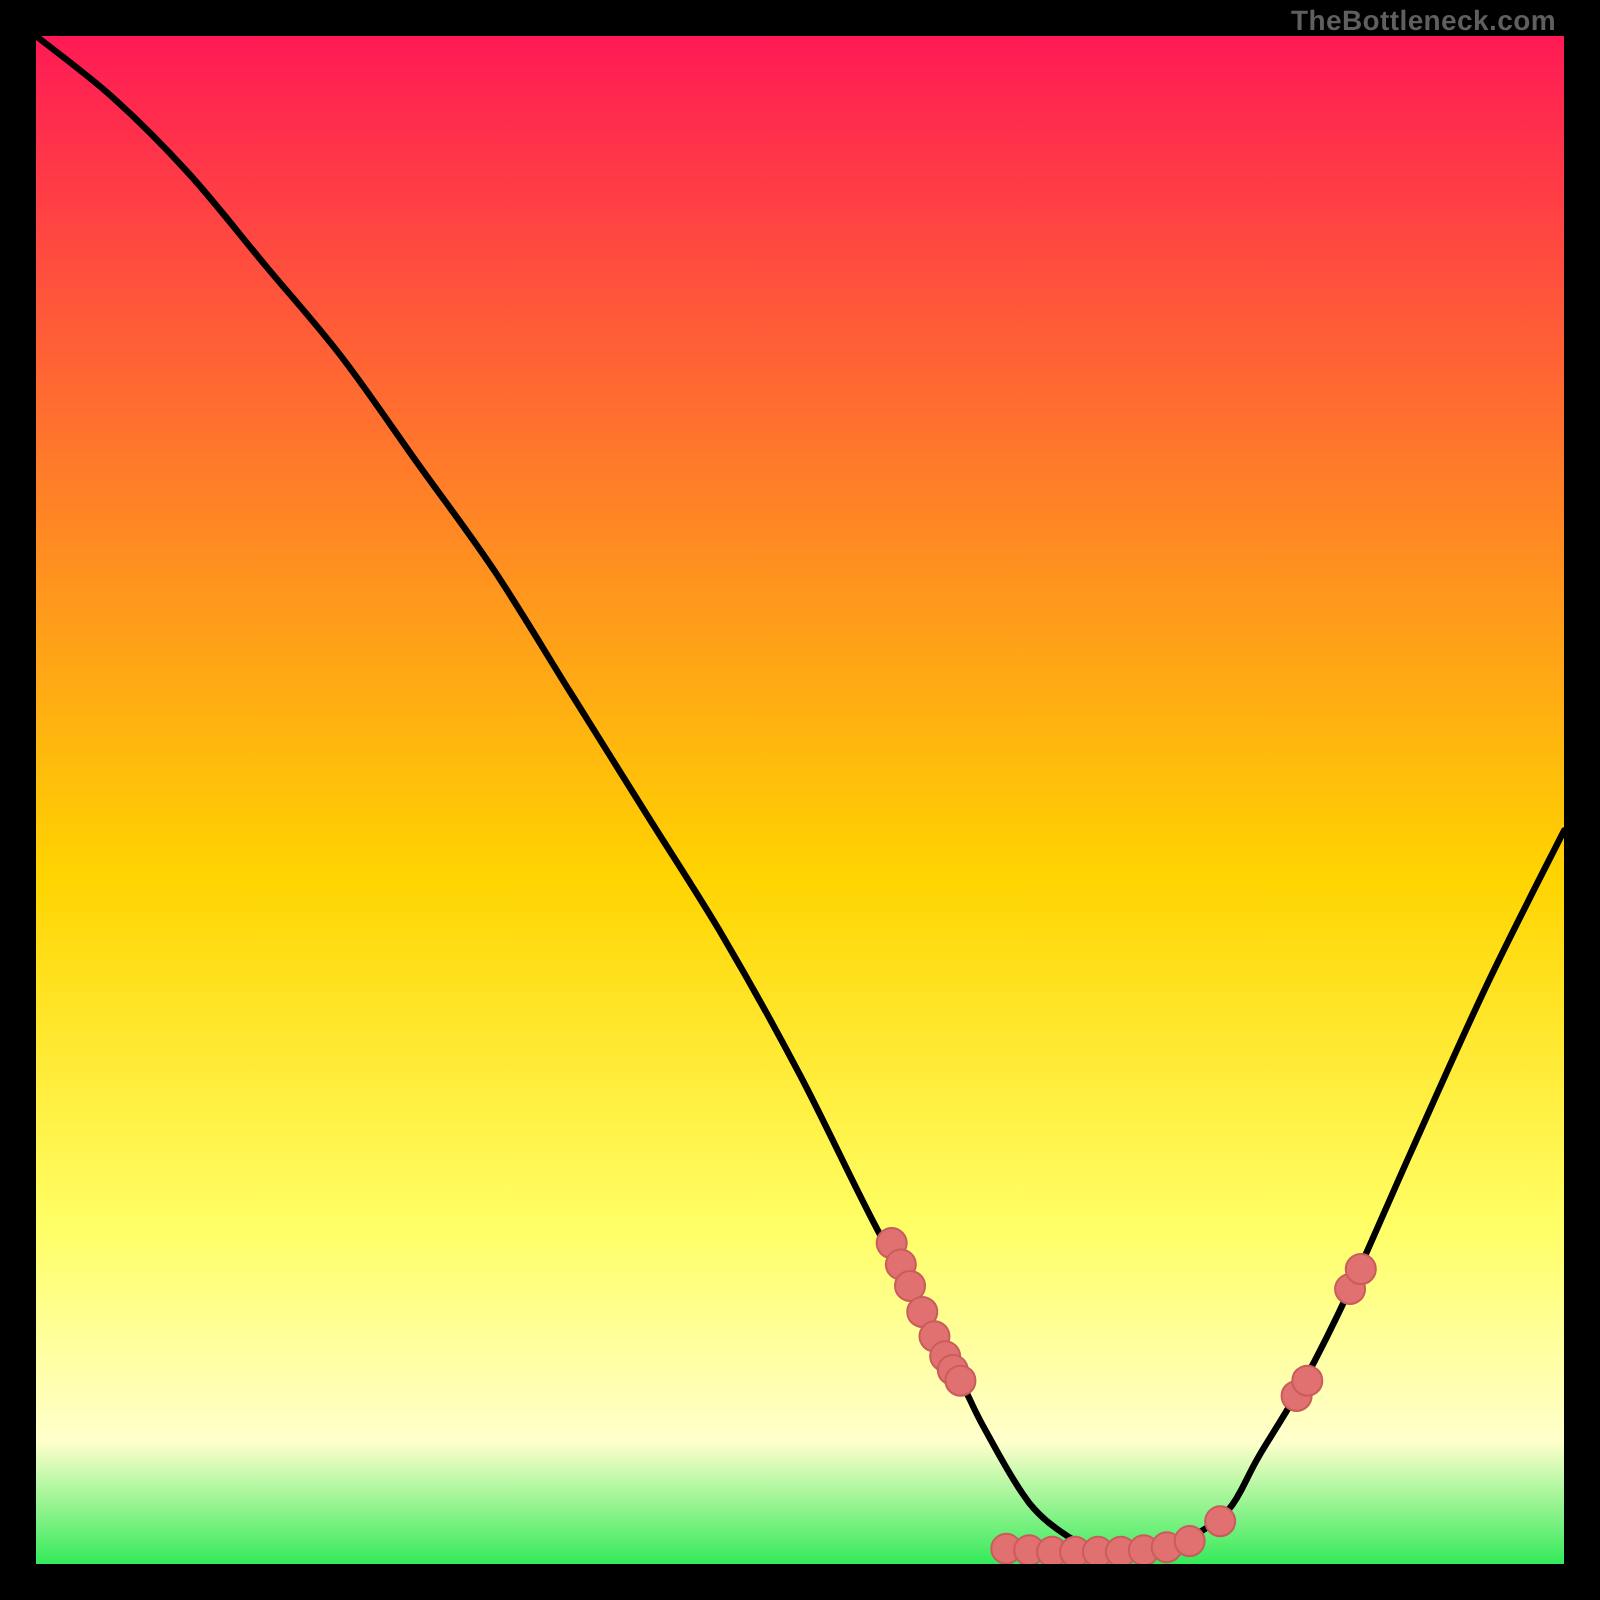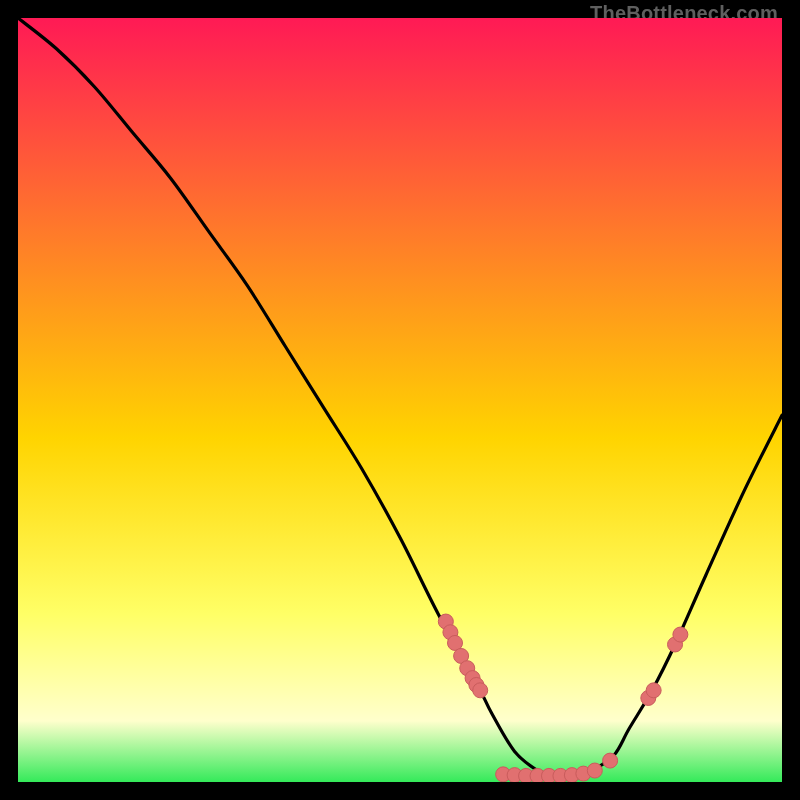--- a/index.html
+++ b/index.html
@@ -23,21 +23,21 @@
     position: absolute;
     left: 0;
     top: 0;
     width: 764px;
     height: 764px;
   }
   .watermark {
     position: absolute;
     top: 2px;
     right: 22px;
-    font-size: 20px;
+    font-size: 14px;
     font-weight: 600;
     color: #5f5f5f;
     letter-spacing: 0.2px;
   }
 </style>
 </head>
 <body>
 
 <div class="watermark">TheBottleneck.com</div>
 

